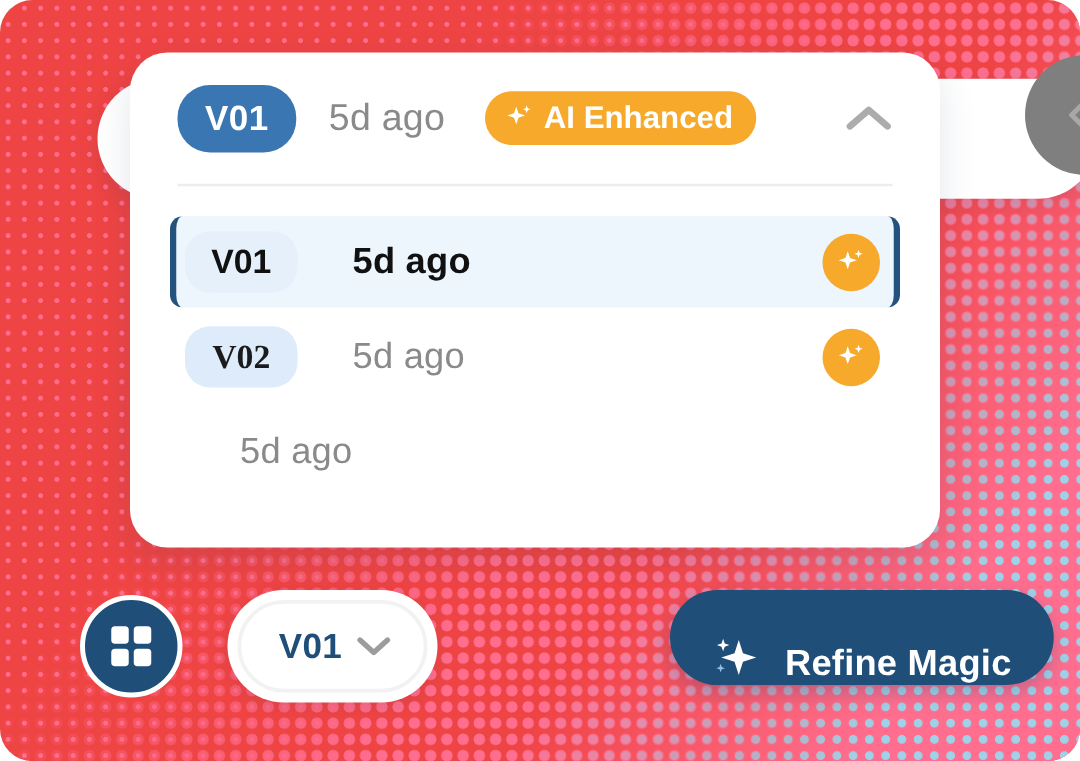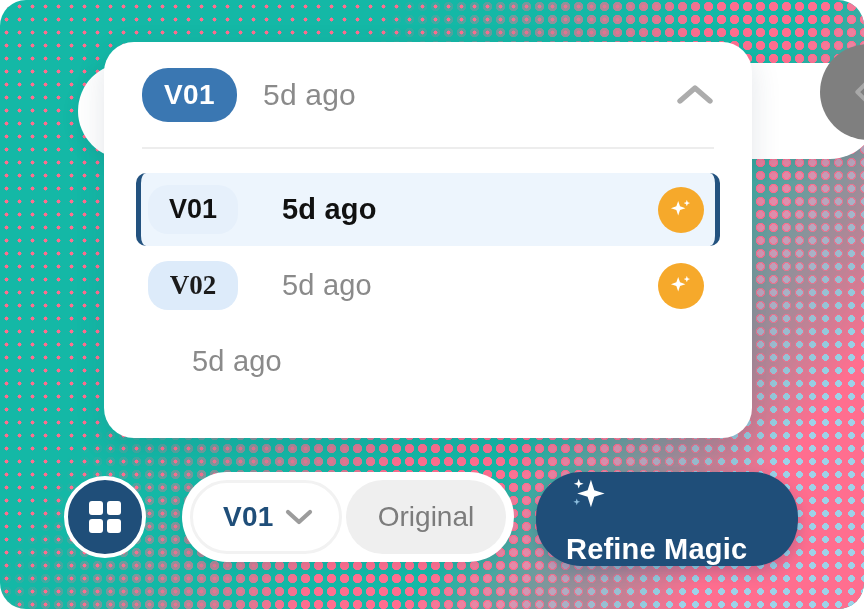--- a/index.html
+++ b/index.html
@@ -11,21 +11,21 @@
     font-family: "Liberation Sans", sans-serif;
   }
 
   
   #app {
     position: relative;
     width: 864px;
     height: 609px;
     border-radius: 26px;
     overflow: hidden;
-    background: #14b8a6;
+    background: #ef4444;
   }
 
   
   #halftone-small {
     position: absolute;
     inset: 0;
     background-image: radial-gradient(#FF6E8F 1.9px, transparent 2.1px);
     background-size: 13px 13px;
     background-position: 0 0;
     -webkit-mask-image: linear-gradient(125deg, rgba(0,0,0,1) 0%, rgba(0,0,0,1) 38%, rgba(0,0,0,0) 62%);
@@ -247,30 +247,29 @@
     background: #EFEFEF;
     color: #7C7C7C;
     font-size: 28px;
     font-weight: 400;
   }
 
   #refine-magic-button {
     position: absolute;
     left: 536px;
     top: 472px;
-    height: 94px;
+    height: 76px;
     min-width: 262px;
     background: #1F4E79;
     border-radius: 45px;
     display: flex;
-    align-items: flex-start;
+    align-items: flex-end;
     gap: 18px;
     padding: 0 34px 0 30px;
     box-shadow: 0 6px 16px rgba(31,78,121,0.28);
-    flex-direction: column;
   }
   #refine-magic-label {
     color: #FFFFFF;
     font-size: 29px;
     font-weight: 600;
     letter-spacing: 0.2px;
     white-space: nowrap;
   }
 </style>
 </head>
@@ -289,20 +288,27 @@
     </svg>
   </div>
 
   <div id="version-panel">
 
     <div id="panel-header">
       <span id="header-version-badge">V01</span>
 
       <span id="header-time">5d ago</span>
 
+      <span id="ai-enhanced-badge">
+        <svg width="25" height="25" viewBox="0 0 24 24">
+          <path d="M9.6 3.2 L11.3 8.3 L16.4 10 L11.3 11.7 L9.6 16.8 L7.9 11.7 L2.8 10 L7.9 8.3 Z" fill="#FFFFFF"></path>
+          <path d="M17.6 2.2 L18.4 4.4 L20.6 5.2 L18.4 6 L17.6 8.2 L16.8 6 L14.6 5.2 L16.8 4.4 Z" fill="#FFFFFF"></path>
+        </svg>
+        <span>AI Enhanced</span>
+      </span>
 
       <span id="collapse-btn">
         <svg width="40" height="26" viewBox="0 0 40 26" fill="none">
           <path d="M5 19 L20 6 L35 19" stroke="#ACACAC" stroke-width="5.4" stroke-linecap="round" stroke-linejoin="round"></path>
         </svg>
       </span>
     </div>
 
     <div id="panel-divider"></div>
 
@@ -347,21 +353,20 @@
     </svg>
   </div>
 
   <div id="view-switch">
     <span id="version-select">
       <span>V01</span>
       <svg width="28" height="18" viewBox="0 0 28 18" fill="none">
         <path d="M3 4 L14 14 L25 4" stroke="#9C9C9C" stroke-width="4.2" stroke-linecap="round" stroke-linejoin="round"></path>
       </svg>
     </span>
-    <span id="original-tab">Original</span>
   </div>
 
   <div id="refine-magic-button">
     <svg width="44" height="44" viewBox="0 0 44 44">
       <path d="M25 8 L28.4 18.6 L39 22 L28.4 25.4 L25 36 L21.6 25.4 L11 22 L21.6 18.6 Z" fill="#FFFFFF"></path>
       <path d="M12.5 7 L13.8 10.7 L17.5 12 L13.8 13.3 L12.5 17 L11.2 13.3 L7.5 12 L11.2 10.7 Z" fill="#FFFFFF"></path>
       <path d="M10.5 27 L11.4 29.6 L14 30.5 L11.4 31.4 L10.5 34 L9.6 31.4 L7 30.5 L9.6 29.6 Z" fill="#8FC0E0"></path>
     </svg>
     <span id="refine-magic-label">Refine Magic</span>
   </div>

